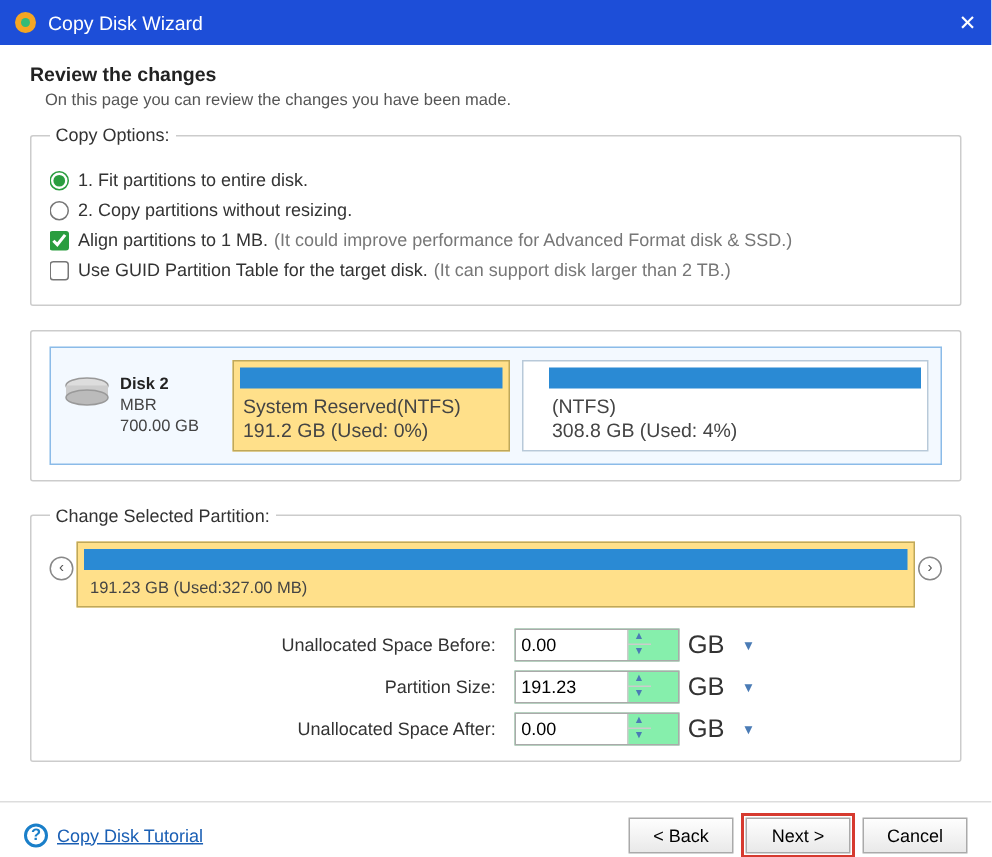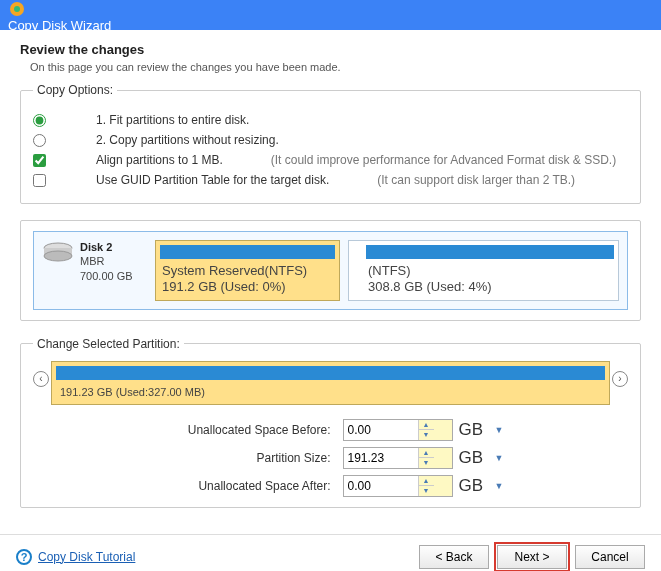--- a/index.html
+++ b/index.html
@@ -1,50 +1,50 @@
 <!DOCTYPE html>
 <html><head>
 <meta charset="utf-8">
 <style>
   * { box-sizing: border-box; margin: 0; padding: 0; }
   body { font-family: "Segoe UI", Tahoma, sans-serif; font-size: 12px; color: #333; background: #fff; width: 661px; }
-  .titlebar { background: #3b82f6; color: #fff; height: 30px; display: flex; padding: 0 8px; flex-direction: column; }
+  .titlebar { background: #1d4ed8; color: #fff; height: 30px; display: flex; align-items: center; padding: 0 8px; }
   .titlebar .icon { width: 18px; height: 18px; margin-right: 6px; }
   .titlebar .title { flex: 1; font-size: 13px; }
   .titlebar .close { width: 16px; text-align: center; font-size: 14px; cursor: pointer; }
   .header { padding: 12px 20px 10px 20px; }
   .header h1 { font-size: 13px; font-weight: bold; color: #222; }
   .header p { font-size: 11px; color: #555; margin-top: 4px; margin-left: 10px; }
   .content { padding: 0 20px 10px 20px; }
   fieldset { border: 1px solid #ccc; border-radius: 2px; margin-bottom: 16px; padding: 10px 12px; }
   legend { font-size: 12px; color: #333; padding: 0 4px; }
-  .opt-row { display: flex; align-items: center; margin: 6px 0; font-size: 12px; color: #333; gap: 44px; }
+  .opt-row { display: flex; align-items: center; margin: 6px 0; font-size: 12px; color: #333; }
   .opt-row input[type=radio], .opt-row input[type=checkbox] { margin-right: 6px; accent-color: #2a9d3f; }
   .opt-row .hint { color: #777; margin-left: 4px; }
-  .layout-box { border: 1px solid #8bbbe8; background: #f3f9ff; padding: 8px; display: flex; gap: 8px; }
+  .layout-box { border: 1px solid #8bbbe8; background: #f3f9ff; padding: 8px; display: flex; gap: 8px; align-items: center; }
   .disk-col { width: 105px; display: flex; gap: 6px; }
   .disk-icon { width: 32px; height: 20px; margin-top: 2px; }
   .disk-meta { font-size: 11px; color: #444; line-height: 1.3; }
   .disk-meta .dname { font-weight: bold; color: #222; }
   .part { border: 1px solid #bfa85a; flex: 1; padding: 0; font-size: 13px; color: #444; }
   .part .bar { height: 14px; background: #2a8ad4; margin:4px; }
   .part.sel { background: #ffe08a; }
   .part.sel .bar { background: #2a8ad4; }
   .part .txt { padding: 0 6px 4px 6px; line-height: 1.25; }
   .part.ntfs { border-color: #b8c9d9; background: #fff; padding-left: 13px; }
   .sel-wrap { position: relative; padding: 0 18px; }
   .arrow-btn { position: absolute; top: 10px; width: 16px; height: 16px; border: 1px solid #888; border-radius: 50%; background: #fff; display:flex; align-items:center; justify-content:center; font-size:10px; color:#555; cursor:pointer; }
   .arrow-left { left: 0; }
   .arrow-right { right: 0; }
   .sel-part { border: 1px solid #bfa85a; background: #ffe08a; }
   .sel-part .bar { height: 14px; background: #2a8ad4; margin:4px; }
   .sel-part .txt { padding: 2px 8px 6px 8px; font-size: 11px; color: #444; }
   .form-grid { margin-top: 14px; display: grid; grid-template-columns: 190px 110px 30px 20px; gap: 6px 6px; justify-content: center; align-items: center; }
   .form-grid label { text-align: right; font-size: 12px; color: #333; padding-right: 6px; }
-  .numbox { display:flex; border:1px solid #aaa; height:22px; background:#fef9c3; }
+  .numbox { display:flex; border:1px solid #aaa; height:22px; background:#86efac; }
   .numbox input { border:none; width:74px; padding:0 4px; font-size:12px; outline:none; }
   .spinners { width:16px; display:flex; flex-direction:column; }
   .spinners div { flex:1; display:flex; align-items:center; justify-content:center; font-size:7px; color:#4a7bb5; border-left:1px solid #ccc; cursor:pointer;}
   .spinners div:first-child{border-bottom:1px solid #ccc;}
   .unit { font-size:17px; color:#333; }
   .dd { color:#4a7bb5; font-size:9px; cursor:pointer; }
   .footer { border-top: 1px solid #ddd; padding: 10px 16px 12px 16px; display: flex; align-items: center; }
   .footer .help { display:flex; align-items:center; gap:6px; flex:1; }
   .footer .help a { color:#1a5fb4; font-size:12px; }
   .footer .help .qicon { width:16px;height:16px;border:2px solid #1a7fc9;border-radius:50%;color:#1a7fc9;display:flex;align-items:center;justify-content:center;font-size:11px;font-weight:bold;}

